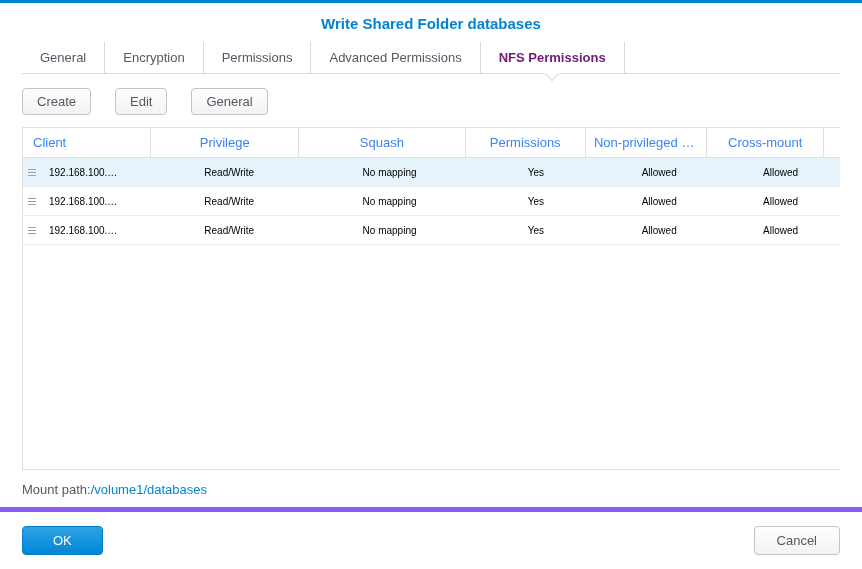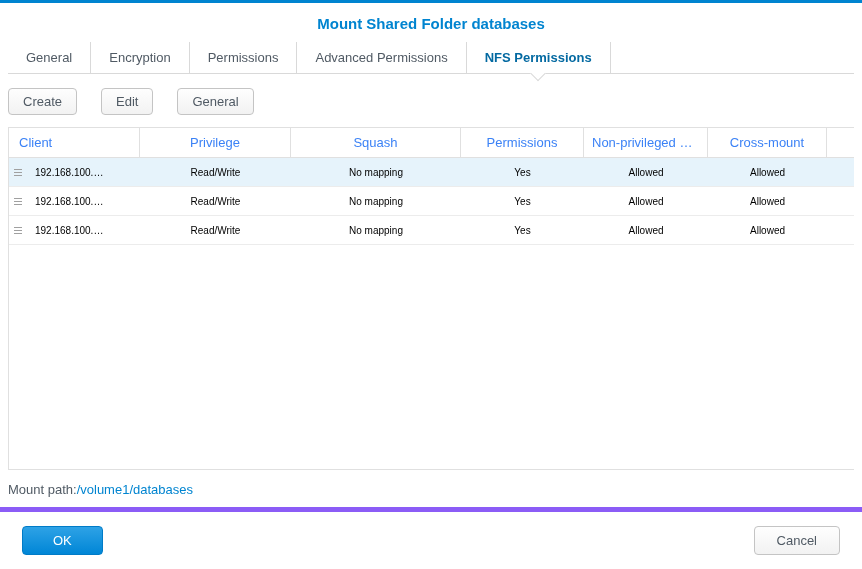--- a/index.html
+++ b/index.html
@@ -17,39 +17,39 @@
     }
     .dialog-title {
       text-align: center;
       color: #0084d0;
       font-weight: bold;
       font-size: 15px;
       padding: 12px 0 10px 0;
     }
     .content-area {
       flex: 1;
-      padding: 0 8px;
+      padding: 0 22px;
       display: flex;
       flex-direction: column;
       min-height: 0;
     }
     .tab-bar {
       display: flex;
       border-bottom: 1px solid #d9d9d9;
       position: relative;
     }
     .tab {
       padding: 8px 18px;
       color: #505a64;
       cursor: pointer;
       border-right: 1px solid #d9d9d9;
       font-size: 13px;
     }
     .tab.active {
-      color: #0369a1;
+      color: #701a75;
       font-weight: bold;
       position: relative;
     }
     .tab.active::after {
       content: "";
       position: absolute;
       bottom: -6px;
       left: 50%;
       transform: translateX(-50%) rotate(45deg);
       width: 10px;
@@ -169,21 +169,21 @@
       border-radius: 4px;
       background: linear-gradient(#fefefe, #f2f2f2);
       color: #505a64;
       cursor: pointer;
       font-size: 13px;
     }
   </style>
 </head>
 <body>
 
-<div class="dialog-title">Mount Shared Folder databases</div>
+<div class="dialog-title">Write Shared Folder databases</div>
 
 <div class="content-area">
 
   <div class="tab-bar">
     <div class="tab">General</div>
     <div class="tab">Encryption</div>
     <div class="tab">Permissions</div>
     <div class="tab">Advanced Permissions</div>
     <div class="tab active">NFS Permissions</div>
   </div>

